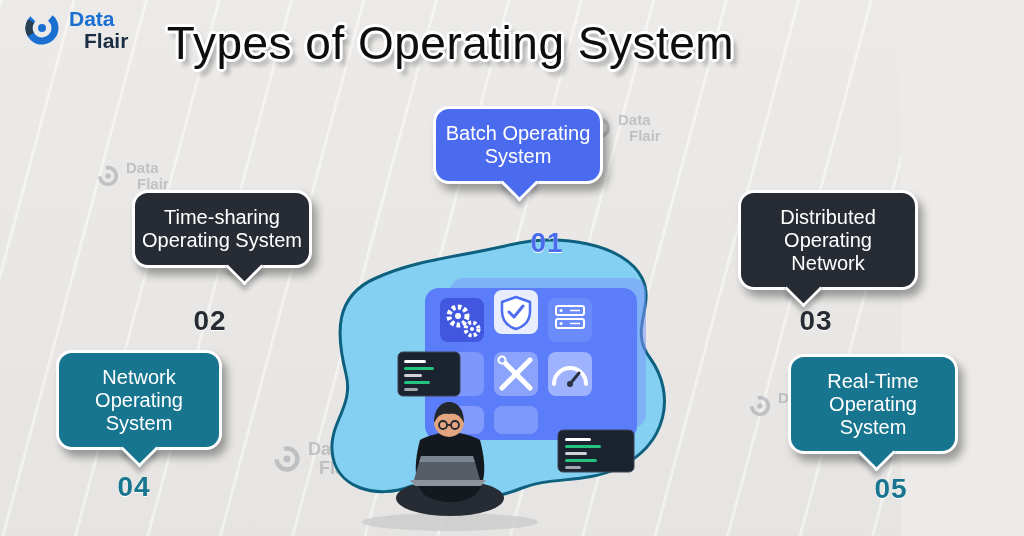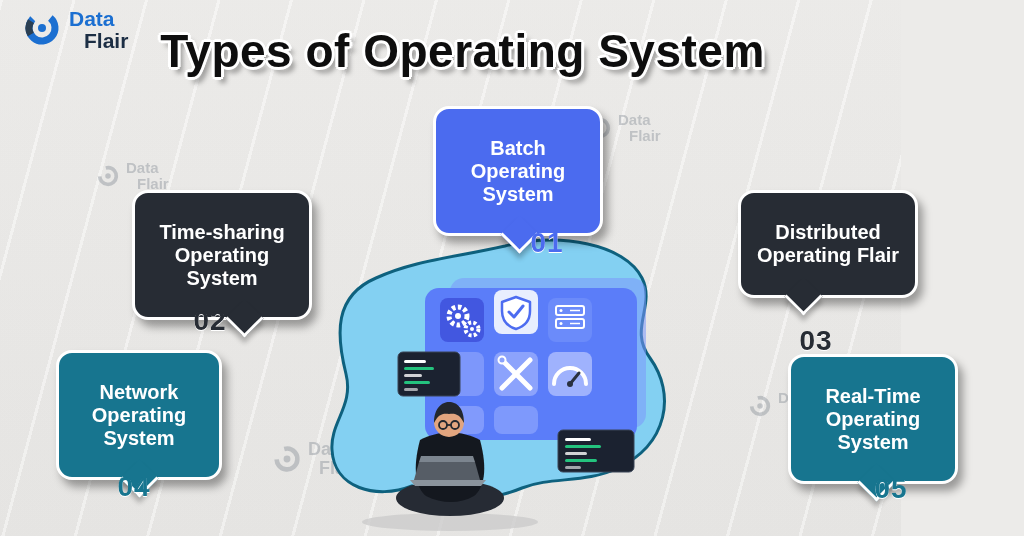--- a/index.html
+++ b/index.html
@@ -14,33 +14,32 @@
       repeating-linear-gradient(105deg, rgba(255,255,255,.35) 0 3px, rgba(0,0,0,0.015) 3px 70px),
       linear-gradient(180deg,#efeeec 0%,#e9e8e6 100%);
   }
   
   .logo{position:absolute;left:22px;top:8px;display:flex;gap:7px;align-items:flex-start;}
   .logo-text{display:flex;flex-direction:column;line-height:1.05;font-weight:bold;font-size:21px;}
   .logo-text .l1{color:#1b6fd1;}
   .logo-text .l2{color:#1c2e44;margin-left:15px;}
   
   .title{
-    position:absolute;top:16px;left:12px;width:100%;text-align:center;
-    font-size:46px;font-weight:bold;color:#0e0e0e;letter-spacing:.5px;
+    position:absolute;top:16px;left:0;width:100%;text-align:center;
+    font-size:46px;font-weight:normal;color:#0e0e0e;letter-spacing:.5px;
     text-shadow:
       -3px 0 0 #fff,3px 0 0 #fff,0 -3px 0 #fff,0 3px 0 #fff,
       -2px -2px 0 #fff,2px -2px 0 #fff,-2px 2px 0 #fff,2px 2px 0 #fff,
       5px 6px 5px rgba(0,0,0,.35);
-    margin-top: 8px;
   }
   
   .bubble{
     position:absolute;box-sizing:border-box;
-    color:#fff;font-weight:bold;font-size:20px;line-height:1.14;text-align:center;
-    border:3px solid #fff;border-radius:16px;padding:28px 6px;
+    color:#fff;font-weight:normal;font-size:20px;line-height:1.14;text-align:center;
+    border:3px solid #fff;border-radius:16px;padding:13px 6px;
     box-shadow:5px 7px 9px rgba(0,0,0,.35);
   }
   .bubble--blue{background:#4b6bef;}
   .bubble--dark{background:#272c34;margin-left:12px;}
   .bubble--teal{background:#17758f;}
   .tail{
     position:absolute;bottom:-15px;width:24px;height:24px;background:inherit;
     transform:rotate(45deg);
     border-right:3px solid #fff;border-bottom:3px solid #fff;
     box-shadow:4px 4px 5px rgba(0,0,0,.25);
@@ -55,21 +54,21 @@
   .badge--teal{color:#17758f;}
   
   .b-batch{left:433px;top:106px;width:170px;}
   .b-batch .tail{left:calc(50% - 12px);}
   .n-batch{left:520px;top:227px;}
   .b-time{left:120px;top:190px;width:180px;}
   .b-time .tail{left:55%;}
   .n-time{left:183px;top:305px;}
   .b-dist{left:726px;top:190px;width:180px;}
   .b-dist .tail{left:28%;}
-  .n-dist{left:789px;top:305px;margin-top:20px;}
+  .n-dist{left:789px;top:305px;}
   .b-net{left:56px;top:350px;width:166px;}
   .b-net .tail{left:42%;}
   .n-net{left:107px;top:471px;}
   .b-real{left:788px;top:354px;width:170px;}
   .b-real .tail{left:44%;}
   .n-real{left:864px;top:473px;}
   
   .wm{position:absolute;display:flex;gap:6px;align-items:center;opacity:.45;color:#8d949c;}
   .wm .wm-text{display:flex;flex-direction:column;font-weight:bold;font-size:15px;line-height:1.05;}
   .wm .wm-text .l2{margin-left:11px;}
@@ -225,21 +224,21 @@
   </div>
   <div class="badge badge--blue n-batch">01</div>
 
   <div class="bubble bubble--dark b-time">
     <span>Time-sharing Operating System</span>
     <div class="tail"></div>
   </div>
   <div class="badge badge--dark n-time">02</div>
 
   <div class="bubble bubble--dark b-dist">
-    <span>Distributed Operating Flair</span>
+    <span>Distributed Operating Network</span>
     <div class="tail"></div>
   </div>
   <div class="badge badge--dark n-dist">03</div>
 
   <div class="bubble bubble--teal b-net">
     <span>Network Operating System</span>
     <div class="tail"></div>
   </div>
   <div class="badge badge--teal n-net">04</div>
 

